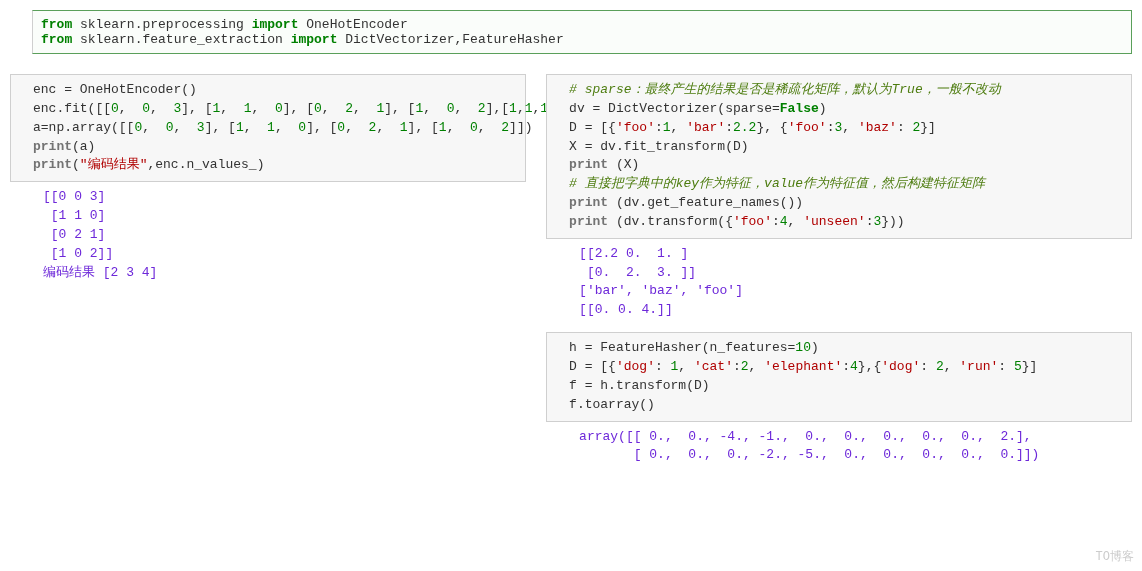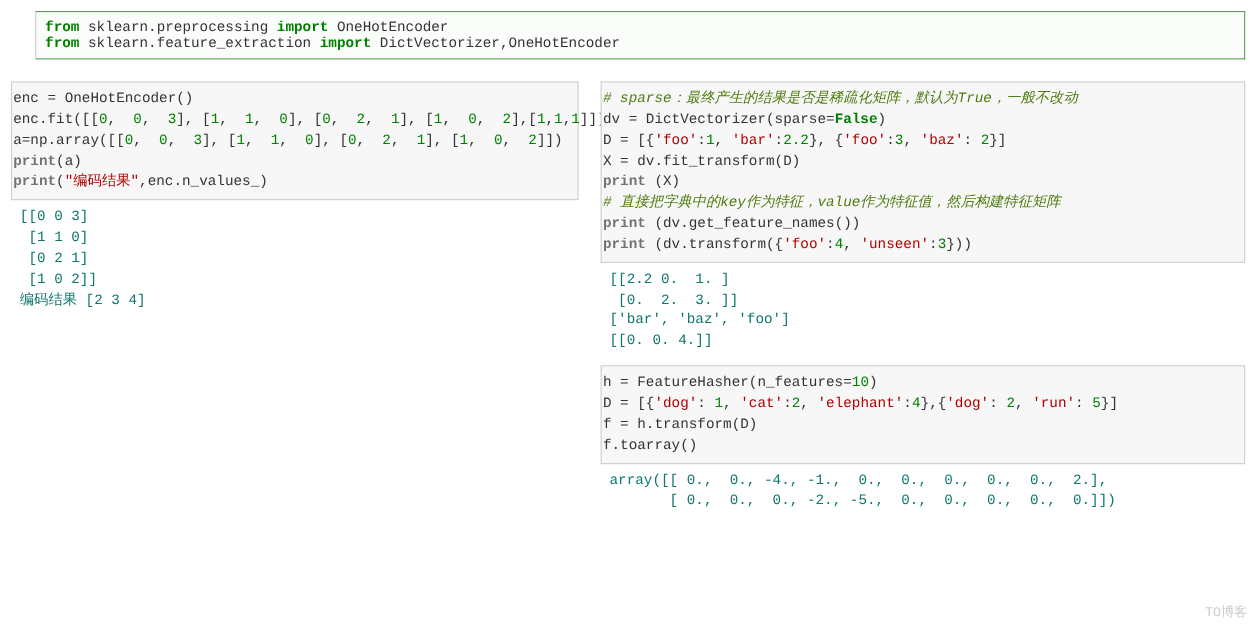--- a/index.html
+++ b/index.html
@@ -28,31 +28,32 @@
   .columns {
     display: flex;
     gap: 20px;
     align-items: flex-start;
   }
   .col-left { width: 46%; }
   .col-right { width: 54%; }
   .code-box {
     background: #f7f7f7;
     border: 1px solid #cfcfcf;
-    padding: 6px 1px;
+    padding: 6px 22px;
     white-space: pre;
     line-height: 1.45;
     margin-bottom: 4px;
   }
   .out-box {
     white-space: pre;
     padding: 2px 8px;
     line-height: 1.45;
-    color: #0f766e;
+    color: #6d28d9;
     margin-bottom: 10px;
+    margin-left: 25px;
   }
   .num { color: #008000; }
   .str { color: #b00000; }
   .kbool { color: #008000; font-weight: bold; }
   .kfunc { color: #737373; font-weight: bold; }
   .comment-it { color: #4d7c0f; font-style: italic; }
   .watermark {
     position: fixed;
     right: 8px;
     bottom: 6px;
@@ -62,21 +63,21 @@
   }
   .codeline { display: block; }
 </style>
 </head>
 <body>
 
 <div class="top-block">
 
   <div class="code-frame">
     <span class="codeline"><span class="kw-green">from</span><span class="id"> sklearn.preprocessing </span><span class="kw-green">import</span><span class="id"> OneHotEncoder</span></span>
-    <span class="codeline"><span class="kw-green">from</span><span class="id"> sklearn.feature_extraction </span><span class="kw-green">import</span><span class="id"> DictVectorizer,OneHotEncoder</span></span>
+    <span class="codeline"><span class="kw-green">from</span><span class="id"> sklearn.feature_extraction </span><span class="kw-green">import</span><span class="id"> DictVectorizer,FeatureHasher</span></span>
   </div>
 </div>
 
 <div class="columns">
 
   <div class="col-left">
     <div class="code-box"><span class="codeline"><span>enc = OneHotEncoder()</span></span><span class="codeline"><span>enc.fit([[</span><span class="num">0</span><span>,  </span><span class="num">0</span><span>,  </span><span class="num">3</span><span>], [</span><span class="num">1</span><span>,  </span><span class="num">1</span><span>,  </span><span class="num">0</span><span>], [</span><span class="num">0</span><span>,  </span><span class="num">2</span><span>,  </span><span class="num">1</span><span>], [</span><span class="num">1</span><span>,  </span><span class="num">0</span><span>,  </span><span class="num">2</span><span>],[</span><span class="num">1</span><span>,</span><span class="num">1</span><span>,</span><span class="num">1</span><span>]])</span></span><span class="codeline"><span>a=np.array([[</span><span class="num">0</span><span>,  </span><span class="num">0</span><span>,  </span><span class="num">3</span><span>], [</span><span class="num">1</span><span>,  </span><span class="num">1</span><span>,  </span><span class="num">0</span><span>], [</span><span class="num">0</span><span>,  </span><span class="num">2</span><span>,  </span><span class="num">1</span><span>], [</span><span class="num">1</span><span>,  </span><span class="num">0</span><span>,  </span><span class="num">2</span><span>]])</span></span><span class="codeline"><span class="kfunc">print</span><span>(a)</span></span><span class="codeline"><span class="kfunc">print</span><span>(</span><span class="str">"编码结果"</span><span>,enc.n_values_)</span></span></div>
     <div class="out-box">[[0 0 3]
  [1 1 0]
  [0 2 1]

